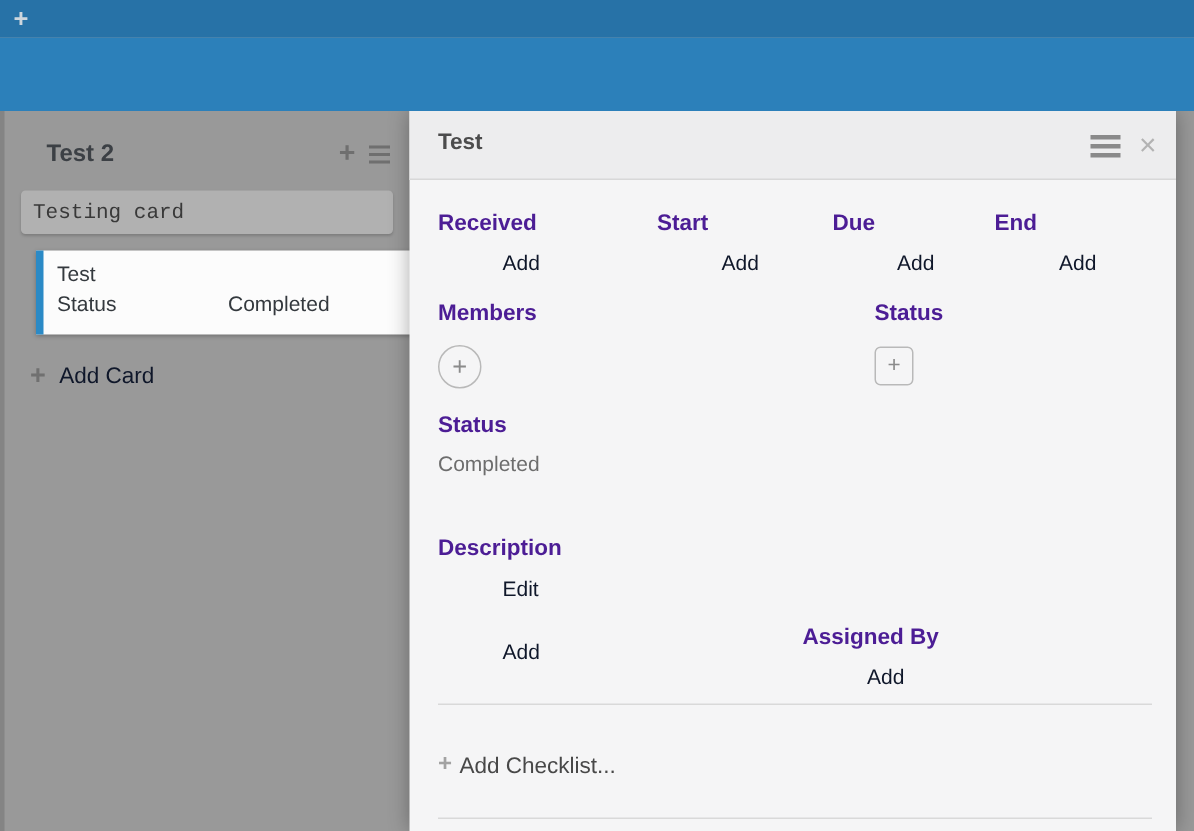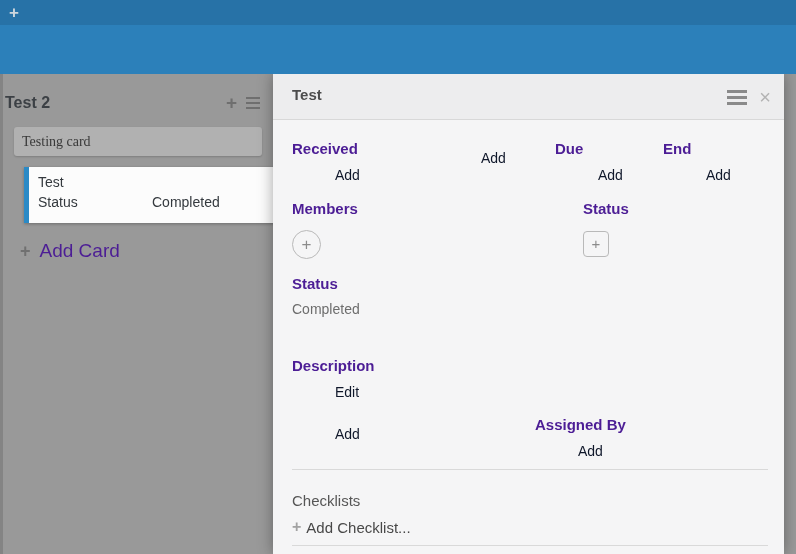--- a/index.html
+++ b/index.html
@@ -29,59 +29,59 @@
   }
   .left-strip{
     position:absolute;left:0;top:0;width:3px;height:480px;
     background:#848484;
   }
   
   .list{
     position:absolute;left:3px;top:0;width:270px;height:480px;
   }
   .list-header{
-    position:absolute;left:2px;right:10px;top:18px;height:22px;
+    position:absolute;left:28px;right:10px;top:18px;height:22px;
   }
   .list-title{
     font-size:16px;font-weight:700;color:#3c4045;line-height:22px;
   }
   .list-icons{
     position:absolute;right:3px;top:0;height:22px;display:flex;align-items:center;gap:9px;
   }
   .list-plus{
     color:#6f6f6f;font-size:19px;font-weight:700;line-height:22px;cursor:pointer;
   }
   .list-burger{width:14px;display:flex;flex-direction:column;gap:3px;cursor:pointer;}
   .list-burger span{display:block;height:2px;background:#6f6f6f;}
   .composer{
     position:absolute;left:11px;top:53px;width:248px;height:29px;
     background:#b1b1b1;border:none;border-radius:3px;
     box-shadow:0 1px 2px rgba(0,0,0,0.18);
-    font-family:Liberation Serif, serif;
+    font-family:Liberation Mono, monospace;
     font-size:14px;color:#393939;padding:0 0 0 8px;outline:none;box-sizing:border-box;
   }
   .minicard{
     position:absolute;left:21px;top:93px;width:252px;height:56px;
     background:#fcfcfc;border-left:5px solid #2b8ac6;
     box-shadow:0 1px 3px rgba(0,0,0,0.28);
     z-index:1;cursor:pointer;
   }
   .minicard-title{
     position:absolute;left:9px;top:7px;font-size:14px;color:#34393e;
   }
   .minicard-field{
     position:absolute;left:9px;top:27px;right:6px;display:flex;font-size:14px;color:#34393e;
   }
   .minicard-field .flabel{width:114px;}
   .add-card{
     position:absolute;left:17px;top:166px;display:flex;align-items:center;gap:9px;
     cursor:pointer;
   }
   .add-card .plus{color:#707070;font-size:18px;font-weight:700;}
-  .add-card .txt{color:#4c1d95;font-size:19px;}
+  .add-card .txt{color:#0f172a;font-size:15px;}
   
   .panel{
     position:absolute;left:273px;top:0;width:511px;height:480px;
     background:#f5f5f6;z-index:3;
     box-shadow:0 0 14px rgba(0,0,0,0.35);
   }
   .panel-header{
     position:absolute;left:0;top:0;width:100%;height:46px;
     background:#ededee;border-bottom:1px solid #d8d8d8;box-sizing:border-box;
   }
@@ -190,20 +190,21 @@
         <span class="panel-close">×</span>
       </span>
     </div>
 
     <div class="row-dates">
       <div>
         <div class="sec-label">Received</div>
         <span class="sec-action">Add</span>
       </div>
       <div>
+        <div class="sec-label">Start</div>
         <span class="sec-action">Add</span>
       </div>
       <div>
         <div class="sec-label">Due</div>
         <span class="sec-action">Add</span>
       </div>
       <div>
         <div class="sec-label">End</div>
         <span class="sec-action">Add</span>
       </div>
@@ -236,21 +237,20 @@
       </div>
       <div>
         <div class="sec-label">Assigned By</div>
         <span class="sec-action">Add</span>
       </div>
     </div>
 
     <div class="divider div1"></div>
 
     <div class="sec sec-checklists">
-      <div class="checklists-title">Checklists</div>
       <div class="add-checklist">
         <span class="plus">+</span>
         <span class="txt">Add Checklist...</span>
       </div>
     </div>
 
     <div class="divider div2"></div>
   </div>
 </div>
 

